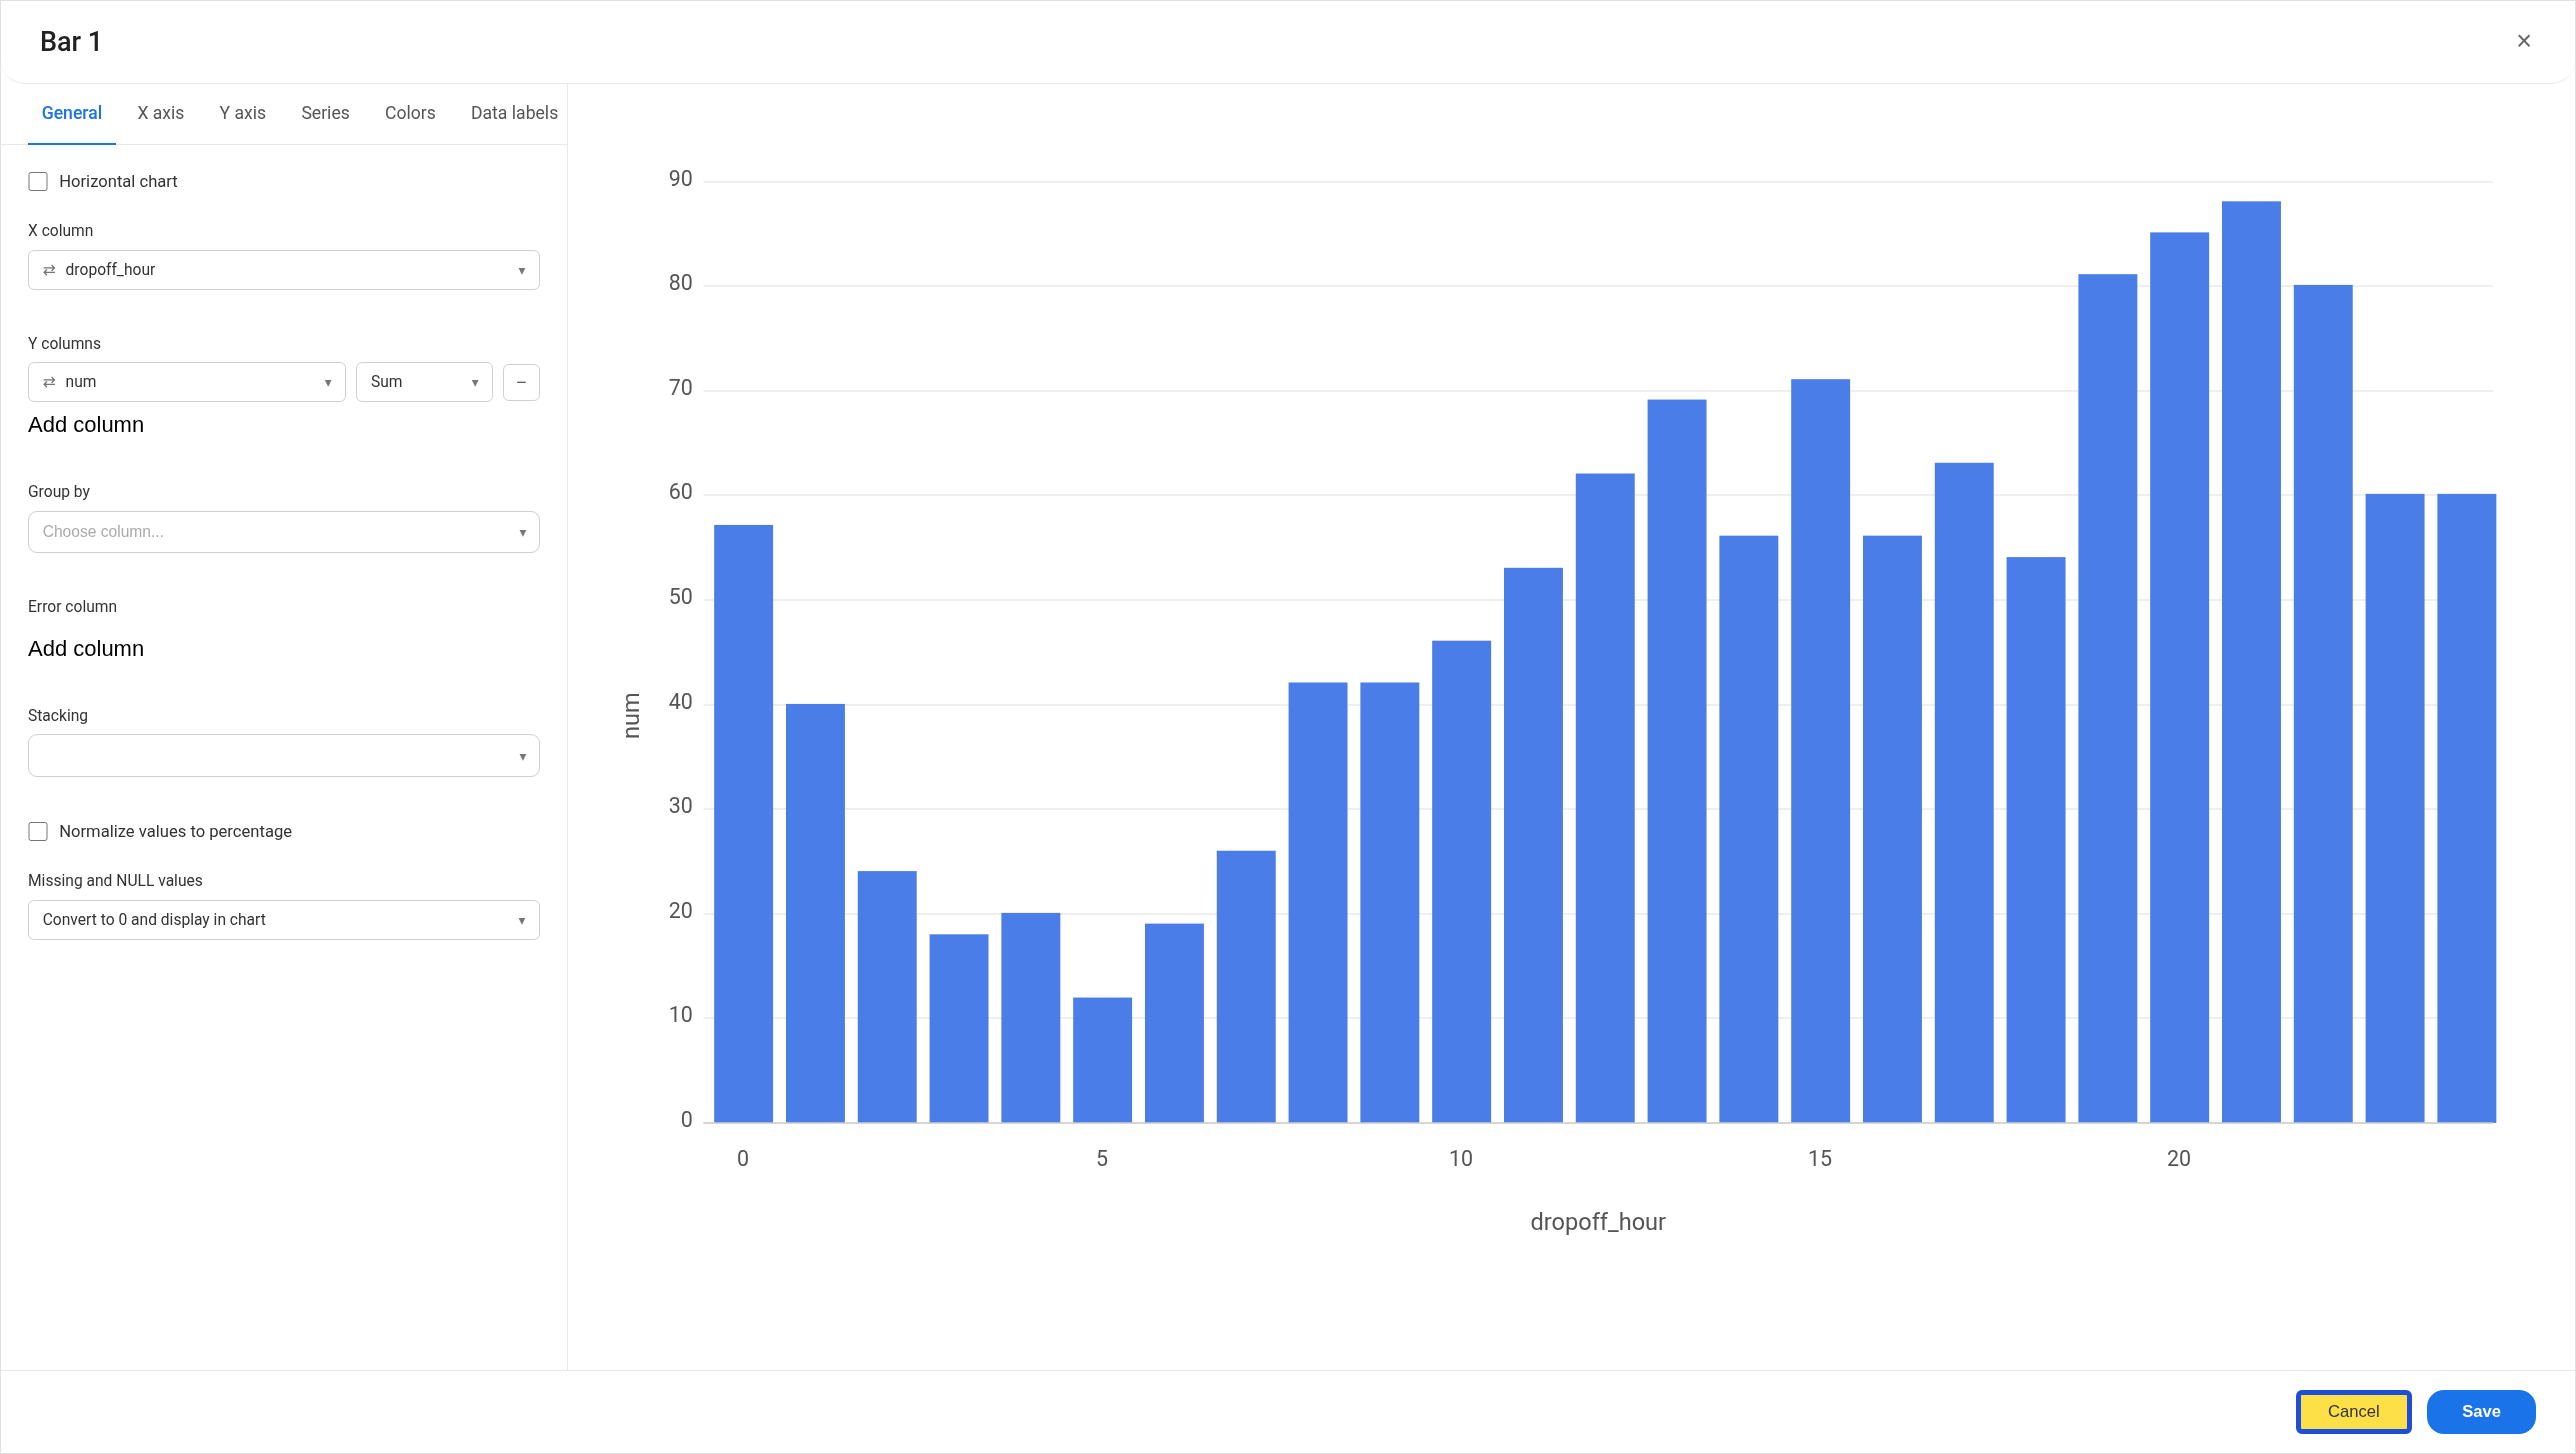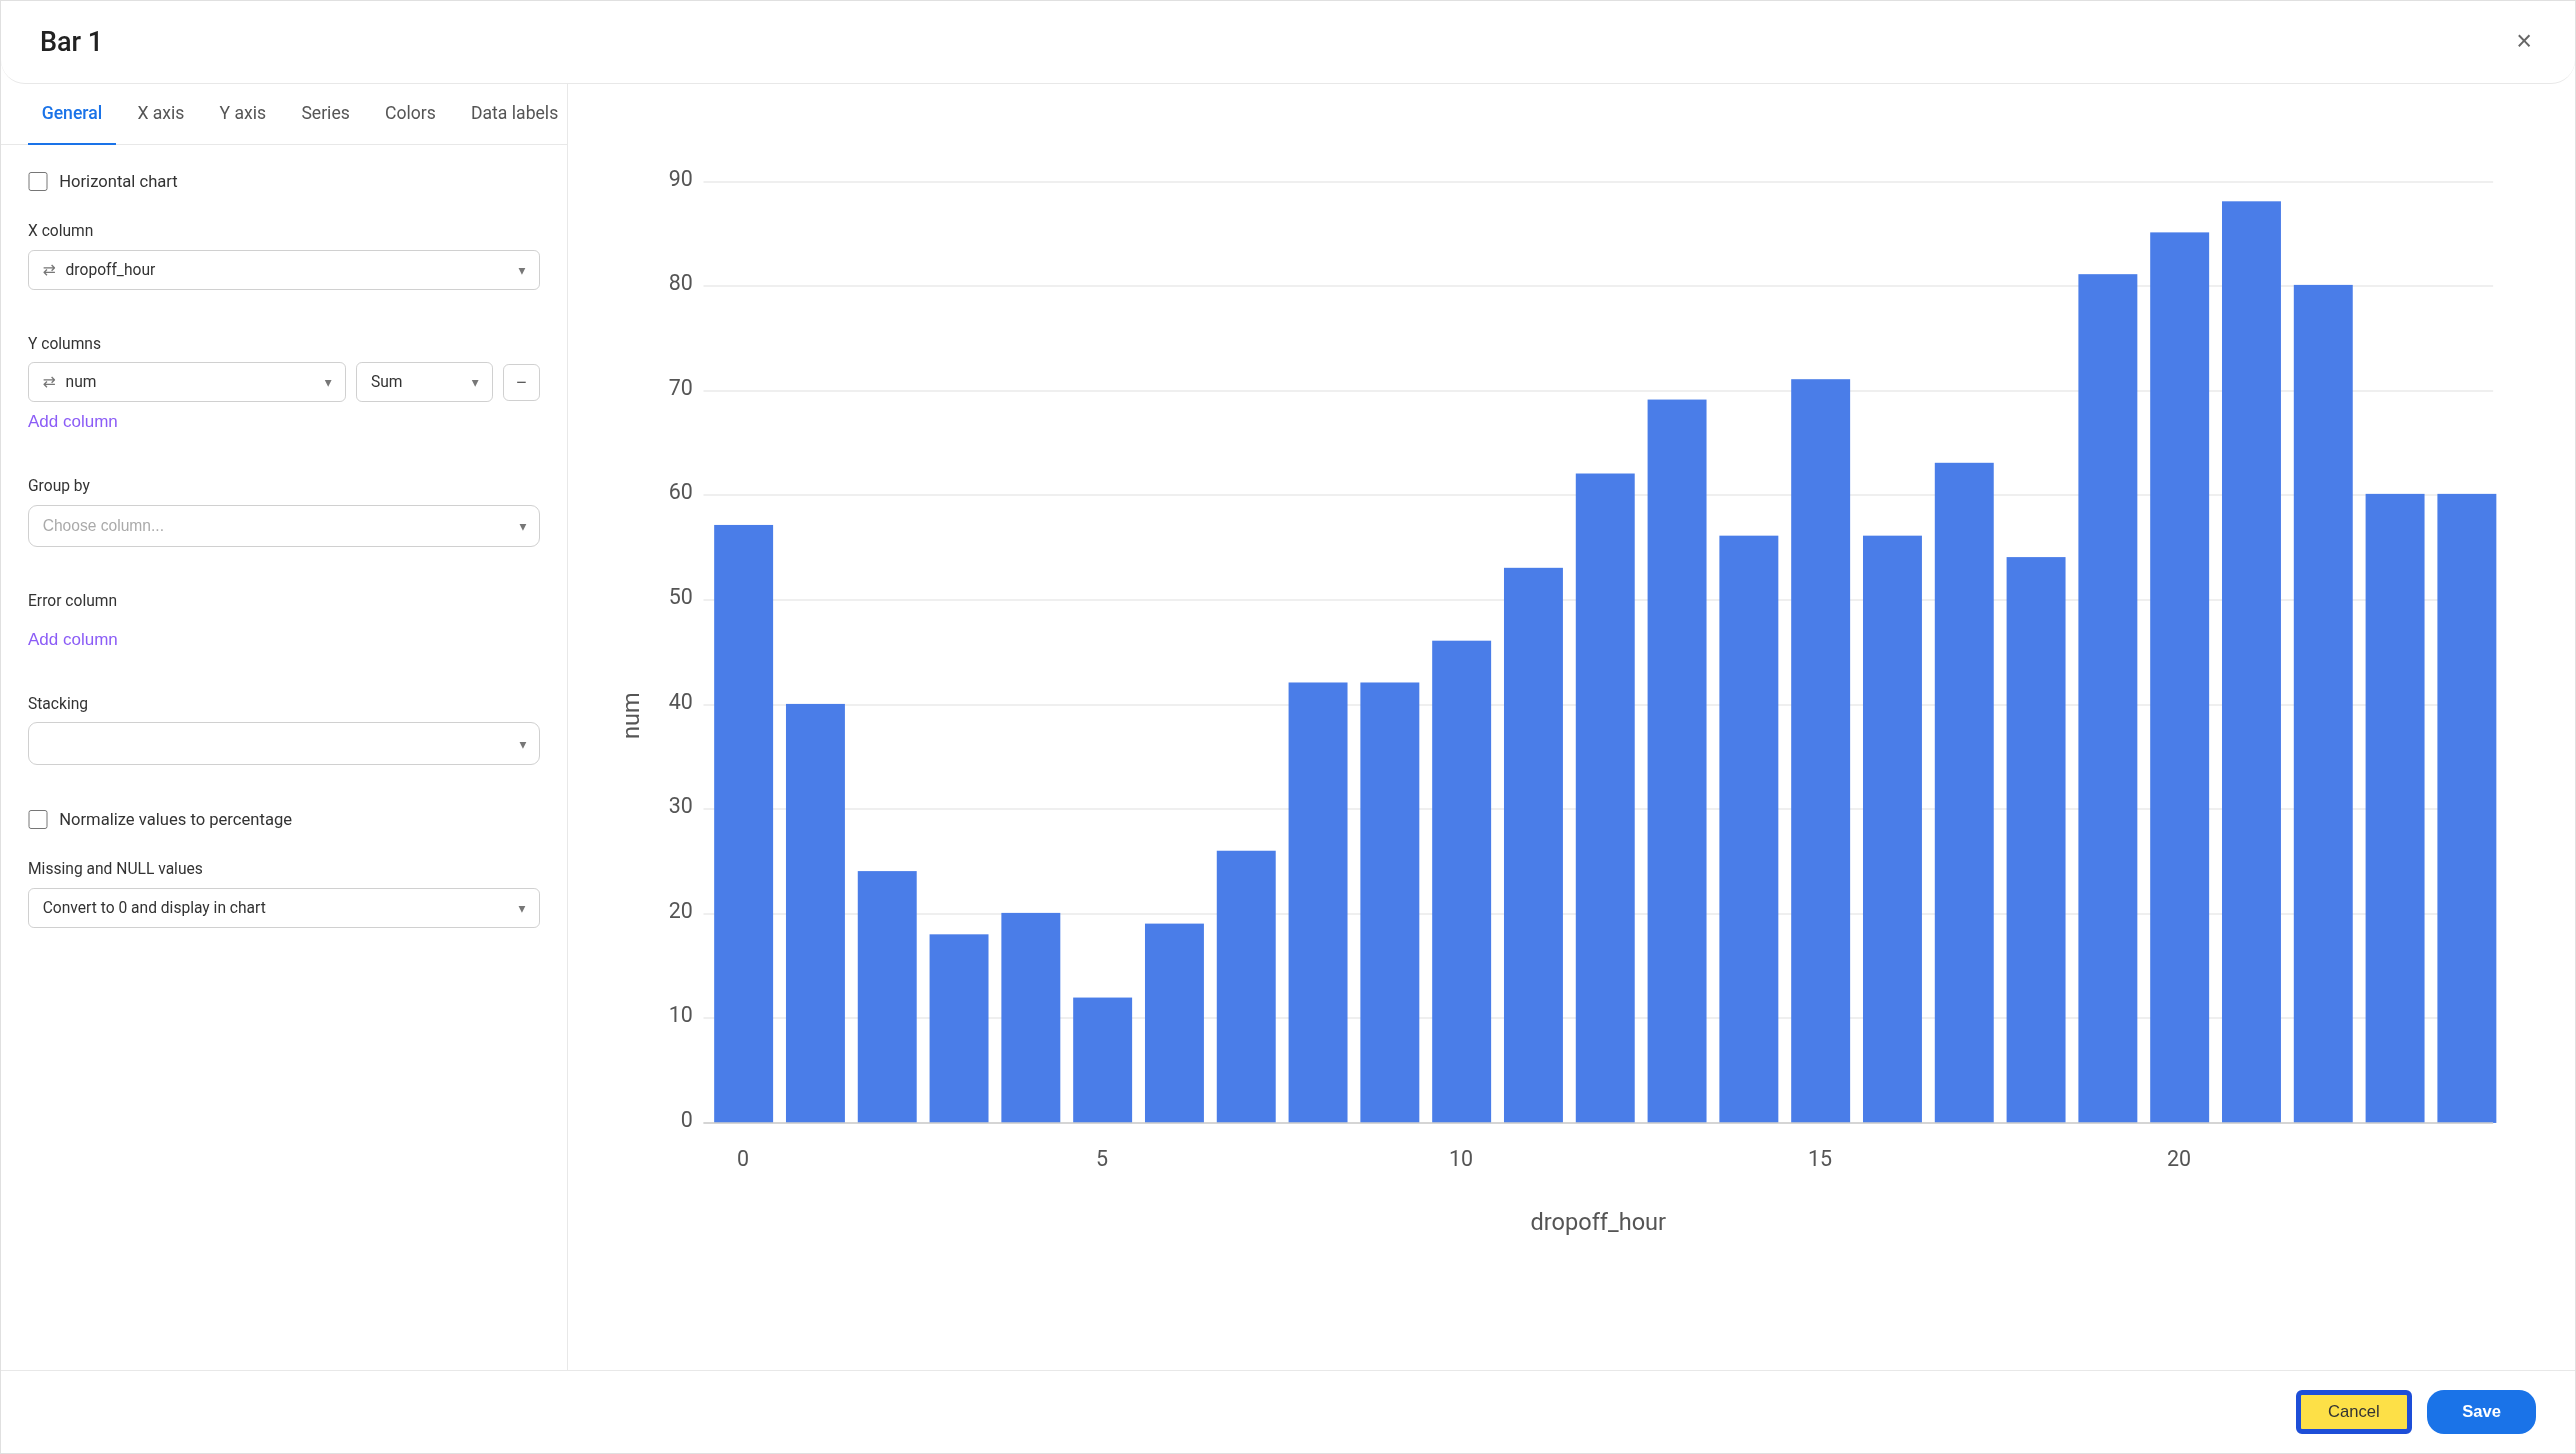--- a/index.html
+++ b/index.html
@@ -222,22 +222,22 @@
       cursor: pointer;
       display: flex;
       align-items: center;
       justify-content: center;
       font-size: 17.6px;
       color: #555;
       flex-shrink: 0;
     }
 
     .add-column-link {
-      color: #8b5cf6;
-      font-size: 17px;
+      color: #000000;
+      font-size: 22px;
       cursor: pointer;
       background: none;
       border: none;
       padding: 0;
       margin-top: 9.8px;
       display: inline-block;
     }
 
     .right-panel {
       flex: 1;

